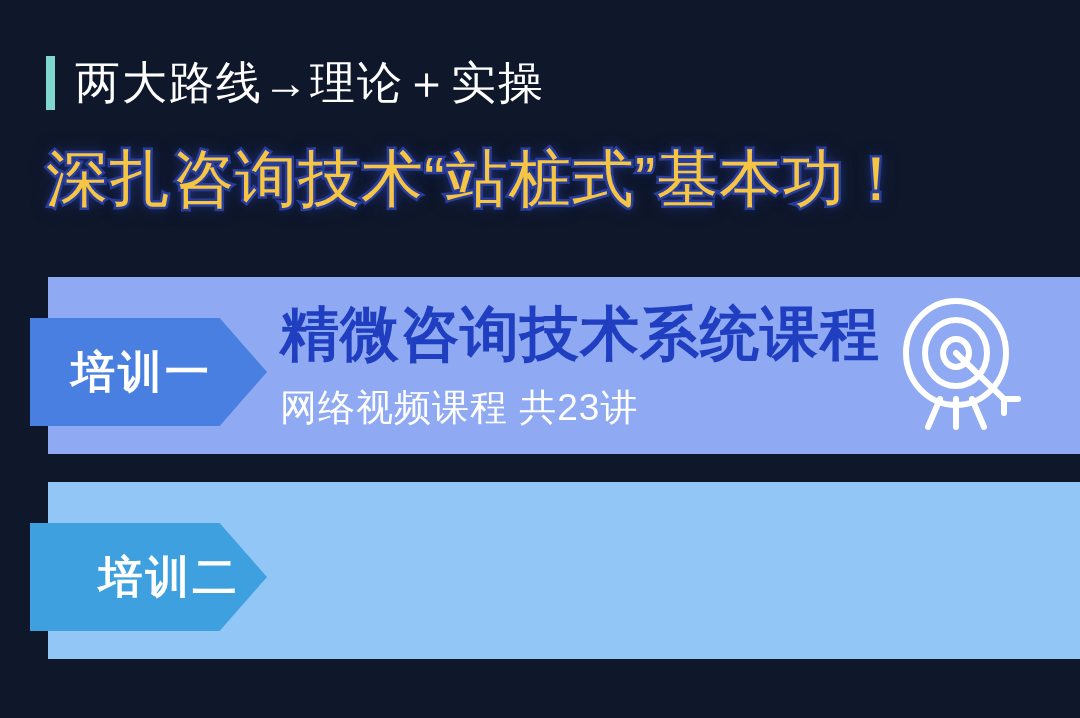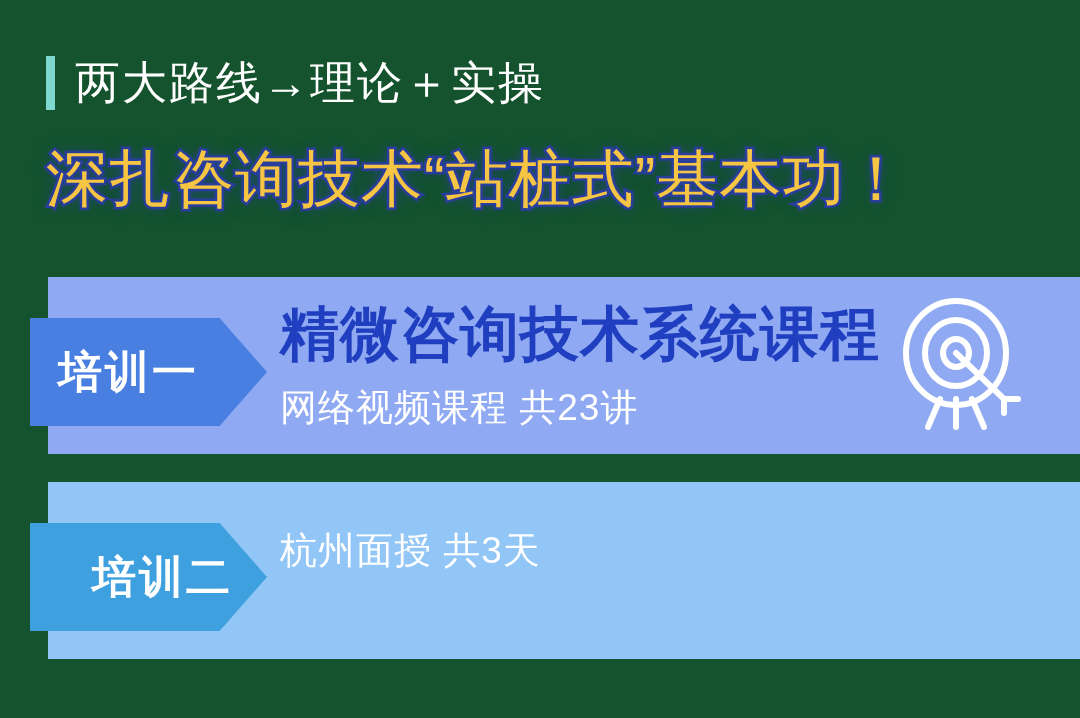--- a/index.html
+++ b/index.html
@@ -11,21 +11,21 @@
     height: 718px;
     overflow: hidden;
     font-family: "Liberation Sans", "DejaVu Sans", sans-serif;
     background: #1e3058;
   }
 
   #poster {
     position: relative;
     width: 1080px;
     height: 718px;
-    background: #14532d;
+    background: #0f172a;
     overflow: hidden;
   }
 
   
   .header {
     position: absolute;
     left: 0;
     top: 0;
     width: 1080px;
     height: 260px;
@@ -96,20 +96,21 @@
   .badge-1 { background: #4a7fe2; }
   .badge-2 { background: #3fa0e0; justify-content: center; }
   .badge-label {
     color: #ffffff;
     font-size: 44px;
     font-weight: 700;
     letter-spacing: 3px;
     line-height: 108px;
     padding-left: 28px;
     white-space: nowrap;
+    margin-left: 13px;
   }
 
   .card-body {
     position: absolute;
     left: 232px;
     top: 26px;
     right: 150px;
   }
   .card-title {
     color: #1f3fc0;
@@ -172,17 +173,16 @@
         <path d="M64 104 L64 132"></path>
       </svg>
     </div>
   </div>
 
   <div class="card card-2">
     <div class="badge badge-2">
       <span class="badge-label">培训二</span>
     </div>
     <div class="card-body">
-      <div class="card-sub">杭州面授 共3天</div>
     </div>
   </div>
 
 </div>
 
 </body></html>

